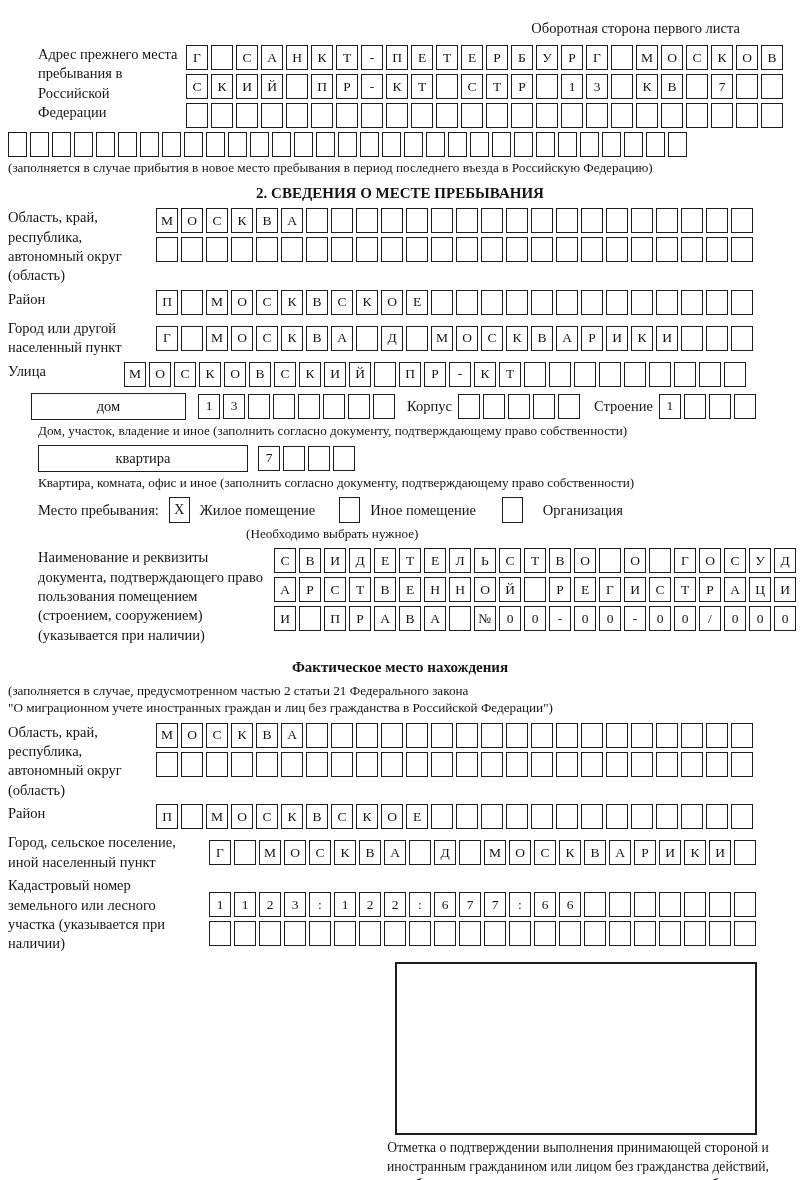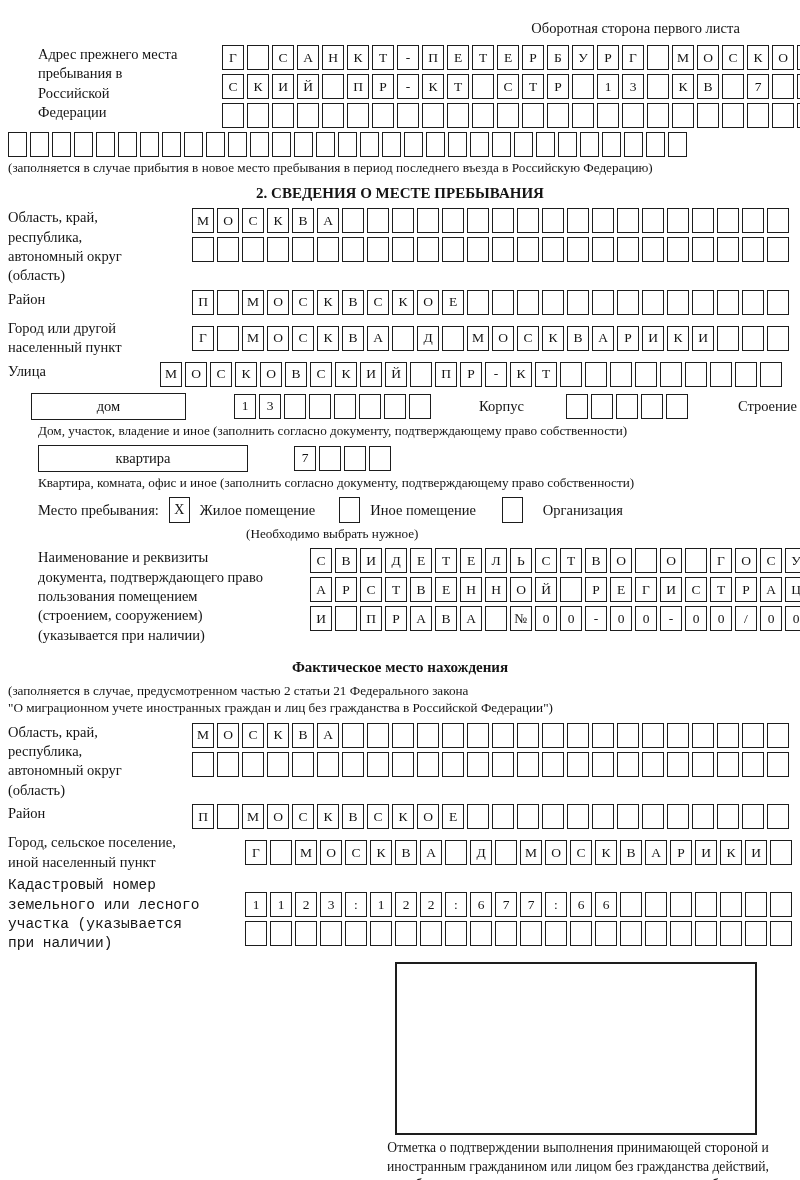--- a/index.html
+++ b/index.html
@@ -3,21 +3,21 @@
 <meta charset="utf-8">
 <style>
   html,body{margin:0;padding:0;}
   body{
     width:800px;height:1180px;background:#ffffff;color:#141414;
     font-family:"Liberation Serif","DejaVu Serif",serif;
     -webkit-font-smoothing:antialiased;overflow:hidden;
   }
   .page{position:relative;width:784px;padding:6px 8px 0 8px;}
   .header-note{margin-top:14px;text-align:right;padding-right:52px;font-size:14.5px;}
-  .field{display:flex;align-items:flex-start;gap:36px;}
+  .field{display:flex;align-items:flex-start;}
   .field.vcenter{align-items:center;}
   .flabel{font-size:14.5px;line-height:1.34;flex:0 0 auto;}
   .rows{display:flex;flex-direction:column;gap:4px;}
   .cellrow{display:flex;gap:3px;}
   .cell{
     flex:0 0 auto;box-sizing:border-box;width:22px;height:25px;
     border:1.6px solid #1d1d1d;display:inline-flex;align-items:center;justify-content:center;
     font-size:13.5px;background:#fff;
   }
   .cellrow.xnarrow .cell{width:19px;}
@@ -554,21 +554,21 @@
         <span class="cell">А</span>
         <span class="cell">Р</span>
         <span class="cell">И</span>
         <span class="cell">К</span>
         <span class="cell">И</span>
         <span class="cell"></span>
       </div>
   </div>
 
   <div class="field mt4">
-    <div class="flabel" style="width:195px;font-family:Liberation Mono, monospace;">Кадастровый номер земельного или лесного участка (указывается при наличии)</div>
+    <div class="flabel" style="width:195px;">Кадастровый номер земельного или лесного участка (указывается при наличии)</div>
     <div class="rows" style="margin-left:6px;margin-top:16px;">
       <div class="cellrow">
           <span class="cell">1</span>
           <span class="cell">1</span>
           <span class="cell">2</span>
           <span class="cell">3</span>
           <span class="cell">:</span>
           <span class="cell">1</span>
           <span class="cell">2</span>
           <span class="cell">2</span>

